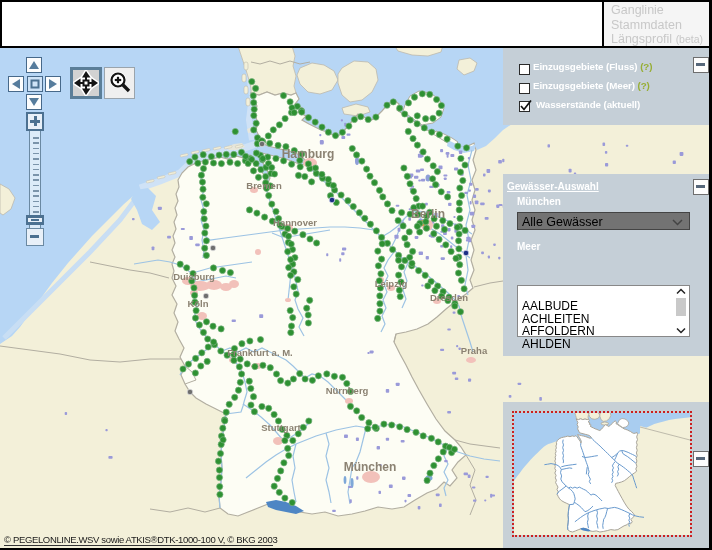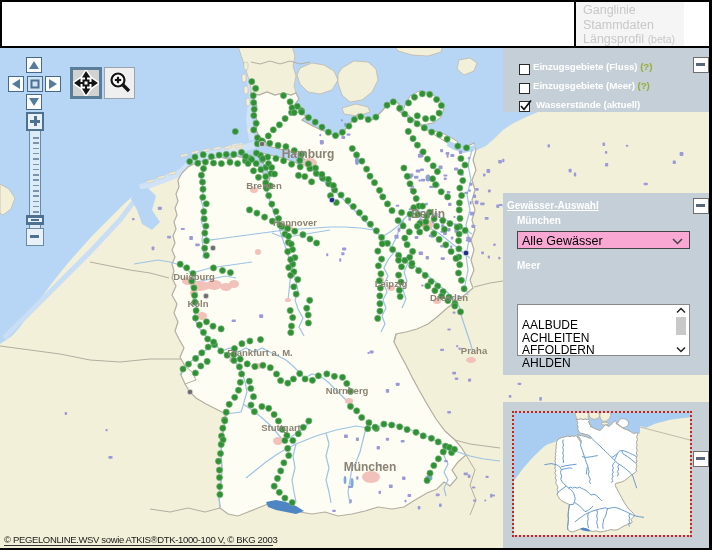--- a/index.html
+++ b/index.html
@@ -690,21 +690,21 @@
 <text x="260" y="356" font-size="9.5" font-weight="bold" text-anchor="middle" fill="#8b8272" font-family="Liberation Sans, sans-serif">Frankfurt a. M.</text>
 <text x="474" y="354" font-size="9.5" font-weight="bold" text-anchor="middle" fill="#8b8272" font-family="Liberation Sans, sans-serif">Praha</text>
 <text x="347" y="394" font-size="9.5" font-weight="bold" text-anchor="middle" fill="#8b8272" font-family="Liberation Sans, sans-serif">Nürnberg</text>
 <text x="281" y="431" font-size="9.5" font-weight="bold" text-anchor="middle" fill="#8b8272" font-family="Liberation Sans, sans-serif">Stuttgart</text>
 <text x="370" y="471" font-size="12" font-weight="bold" text-anchor="middle" fill="#8b8272" font-family="Liberation Sans, sans-serif">München</text>
 <text x="4" y="543" font-size="9.5" letter-spacing="-0.35" fill="#1a1a1a" font-family="Liberation Sans, sans-serif">© PEGELONLINE.WSV sowie ATKIS®DTK-1000-100 V, © BKG 2003</text>
 <line x1="4" y1="545.5" x2="273" y2="545.5" stroke="#333" stroke-width="1"></line>
 </svg>
 <div style="position:absolute;left:0;top:0;width:712px;height:46px;background:#fff;border-top:2px solid #000;border-left:2px solid #000;box-sizing:border-box"></div>
 <div style="position:absolute;left:0;top:46px;width:712px;height:2px;background:#000"></div>
-<div style="position:absolute;left:574px;top:0;width:110px;height:46px;background:#f5f5f5;border-left:2px solid #000;border-top:2px solid #000;box-sizing:border-box;color:#c8c8c8;font-size:12.5px;line-height:14.5px;padding:1px 0 0 7px">Ganglinie<br>Stammdaten<br>Längsprofil <span style="font-size:10.5px">(beta)</span></div>
+<div style="position:absolute;left:602px;top:0;width:110px;height:46px;background:#f5f5f5;border-left:2px solid #000;border-top:2px solid #000;box-sizing:border-box;color:#c8c8c8;font-size:12.5px;line-height:14.5px;padding:1px 0 0 7px">Ganglinie<br>Stammdaten<br>Längsprofil <span style="font-size:10.5px">(beta)</span></div>
 <div style="position:absolute;left:709px;top:0;width:3px;height:550px;background:#000"></div>
 <div style="position:absolute;left:0;top:548px;width:712px;height:2px;background:#000"></div>
 <div style="position:absolute;left:26px;top:57px;width:16px;height:16px;background:#fdfdfd;border:1px solid #47698a;box-sizing:border-box"><svg width="14" height="14">
       <polygon points="7,3 12,11 2,11" fill="#567c9c"></polygon>
     </svg></div>
 <div style="position:absolute;left:8px;top:76px;width:16px;height:16px;background:#fdfdfd;border:1px solid #47698a;box-sizing:border-box"><svg width="14" height="14">
       <polygon points="3,7 11,2 11,12" fill="#567c9c"></polygon>
     </svg></div>
 <div style="position:absolute;left:27px;top:76px;width:16px;height:16px;background:#cfe3f7;border:1px solid #47698a;box-sizing:border-box"><svg width="14" height="14">
       <rect x="3.5" y="3.5" width="7" height="7" fill="none" stroke="#4c7191" stroke-width="2"></rect>
@@ -774,42 +774,42 @@
       <g stroke="#fff" stroke-width="3.5" fill="none">
         <circle cx="11" cy="10" r="6.5"></circle>
         <line x1="15.8" y1="14.8" x2="22" y2="21"></line>
       </g>
       <circle cx="11" cy="10" r="6.5" fill="#fff" stroke="#141414" stroke-width="2.2"></circle>
       <line x1="15.8" y1="14.8" x2="22" y2="21" stroke="#141414" stroke-width="3.4"></line>
       <line x1="7.8" y1="10" x2="14.2" y2="10" stroke="#141414" stroke-width="2.2"></line>
       <line x1="11" y1="6.8" x2="11" y2="13.2" stroke="#141414" stroke-width="2.2"></line>
     </svg>
   </div>
-<div class="panel" style="top:48px;height:64px">
+<div class="panel" style="top:48px;height:77px">
 <div style="position:absolute;right:0px;top:9px;width:16px;height:16px;background:#fdfdfd;border:1.5px solid #6e6e6e;box-sizing:border-box">
       <div style="position:absolute;left:2px;top:5px;width:9px;height:3px;background:#56677a"></div>
     </div>
 <div style="position:absolute;left:16px;top:16px;width:9px;height:9px;background:#fff;border:1.8px solid #2a2a2a"></div>
 <div style="position:absolute;left:16px;top:35px;width:9px;height:9px;background:#fff;border:1.8px solid #2a2a2a"></div>
 <div style="position:absolute;left:16px;top:53px;width:9px;height:9px;background:#fff;border:1.8px solid #2a2a2a">
       <svg width="13" height="13" style="position:absolute;left:-1px;top:-3px">
         <path d="M2,7 L5,10.5 L12,1.5" stroke="#111" stroke-width="1.7" fill="none"></path>
       </svg>
     </div>
 <div style="position:absolute;left:30px;top:13px;font-size:9.8px;letter-spacing:-0.1px;font-weight:bold;color:#fff;white-space:nowrap;">Einzugsgebiete (Fluss) <span style="color:#97ae35">(?)</span></div>
 <div style="position:absolute;left:30px;top:32px;font-size:9.8px;letter-spacing:-0.1px;font-weight:bold;color:#fff;white-space:nowrap;">Einzugsgebiete (Meer) <span style="color:#97ae35">(?)</span></div>
 <div style="position:absolute;left:30px;top:51px;font-size:9.8px;letter-spacing:-0.1px;font-weight:bold;color:#fff;white-space:nowrap;margin-left:3px;">Wasserstände (aktuell)</div>
 </div>
-<div class="panel" style="top:193px;height:182px">
+<div class="panel" style="top:174px;height:182px">
 <div style="position:absolute;right:0px;top:5px;width:16px;height:16px;background:#fdfdfd;border:1.5px solid #6e6e6e;box-sizing:border-box">
       <div style="position:absolute;left:2px;top:5px;width:9px;height:3px;background:#56677a"></div>
     </div>
 <div style="position:absolute;left:4px;top:7px;font-size:10px;font-weight:bold;color:#fff;text-decoration:underline">Gewässer-Auswahl</div>
 <div style="position:absolute;left:14px;top:22px;font-size:10px;font-weight:bold;color:#fff">München</div>
-<div style="position:absolute;left:14px;top:38px;width:173px;height:18px;background:#f9a8d4;border:1.5px solid #444;box-sizing:border-box;font-size:12.5px;color:#000;padding:1.5px 0 0 4px">Alle Gewässer<svg width="11" height="7" style="position:absolute;right:6px;top:6px">
+<div style="position:absolute;left:14px;top:38px;width:173px;height:18px;background:#737373;border:1.5px solid #444;box-sizing:border-box;font-size:12.5px;color:#000;padding:1.5px 0 0 4px">Alle Gewässer<svg width="11" height="7" style="position:absolute;right:6px;top:6px">
         <path d="M1,1 L5.5,5.5 L10,1" stroke="#444" stroke-width="1.5" fill="none"></path>
       </svg></div>
 <div style="position:absolute;left:14px;top:67px;font-size:10px;font-weight:bold;color:#fff">Meer</div>
 <div style="position:absolute;left:14px;top:111px;width:173px;height:52px;background:#fff;border:1px solid #888;box-sizing:border-box;font-size:12px;color:#000;line-height:12.7px;padding:14px 0 0 4px">AALBUDE<br>ACHLEITEN<br>AFFOLDERN<br>AHLDEN</div>
 <div style="position:absolute;left:170px;top:112px;width:16px;height:50px;background:#fff">
       <svg width="10" height="7" style="position:absolute;left:3px;top:2px">
         <path d="M1,5.5 L5,1.5 L9,5.5" stroke="#222" stroke-width="1.5" fill="none"></path>
       </svg>
       <div style="position:absolute;left:3px;top:12px;width:10px;height:18px;background:#c9c9c9"></div>
       <svg width="10" height="7" style="position:absolute;left:3px;bottom:2px">

